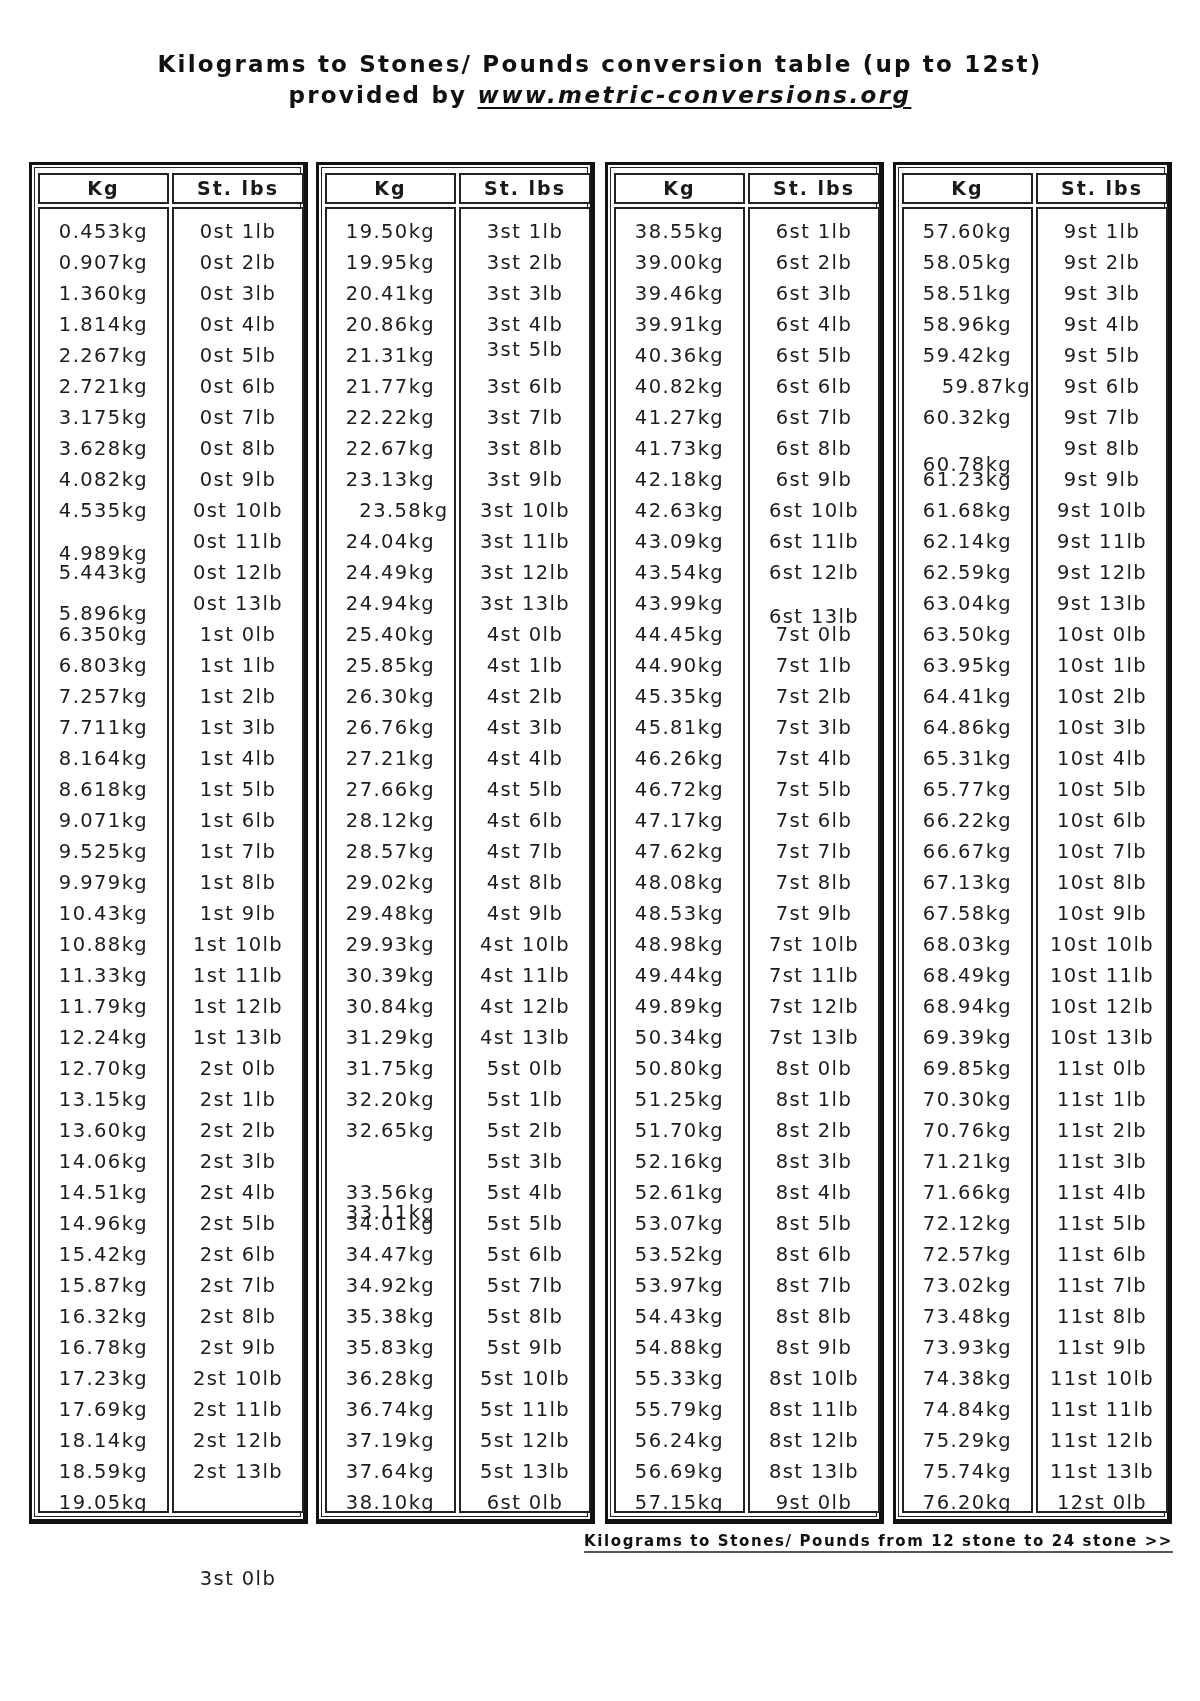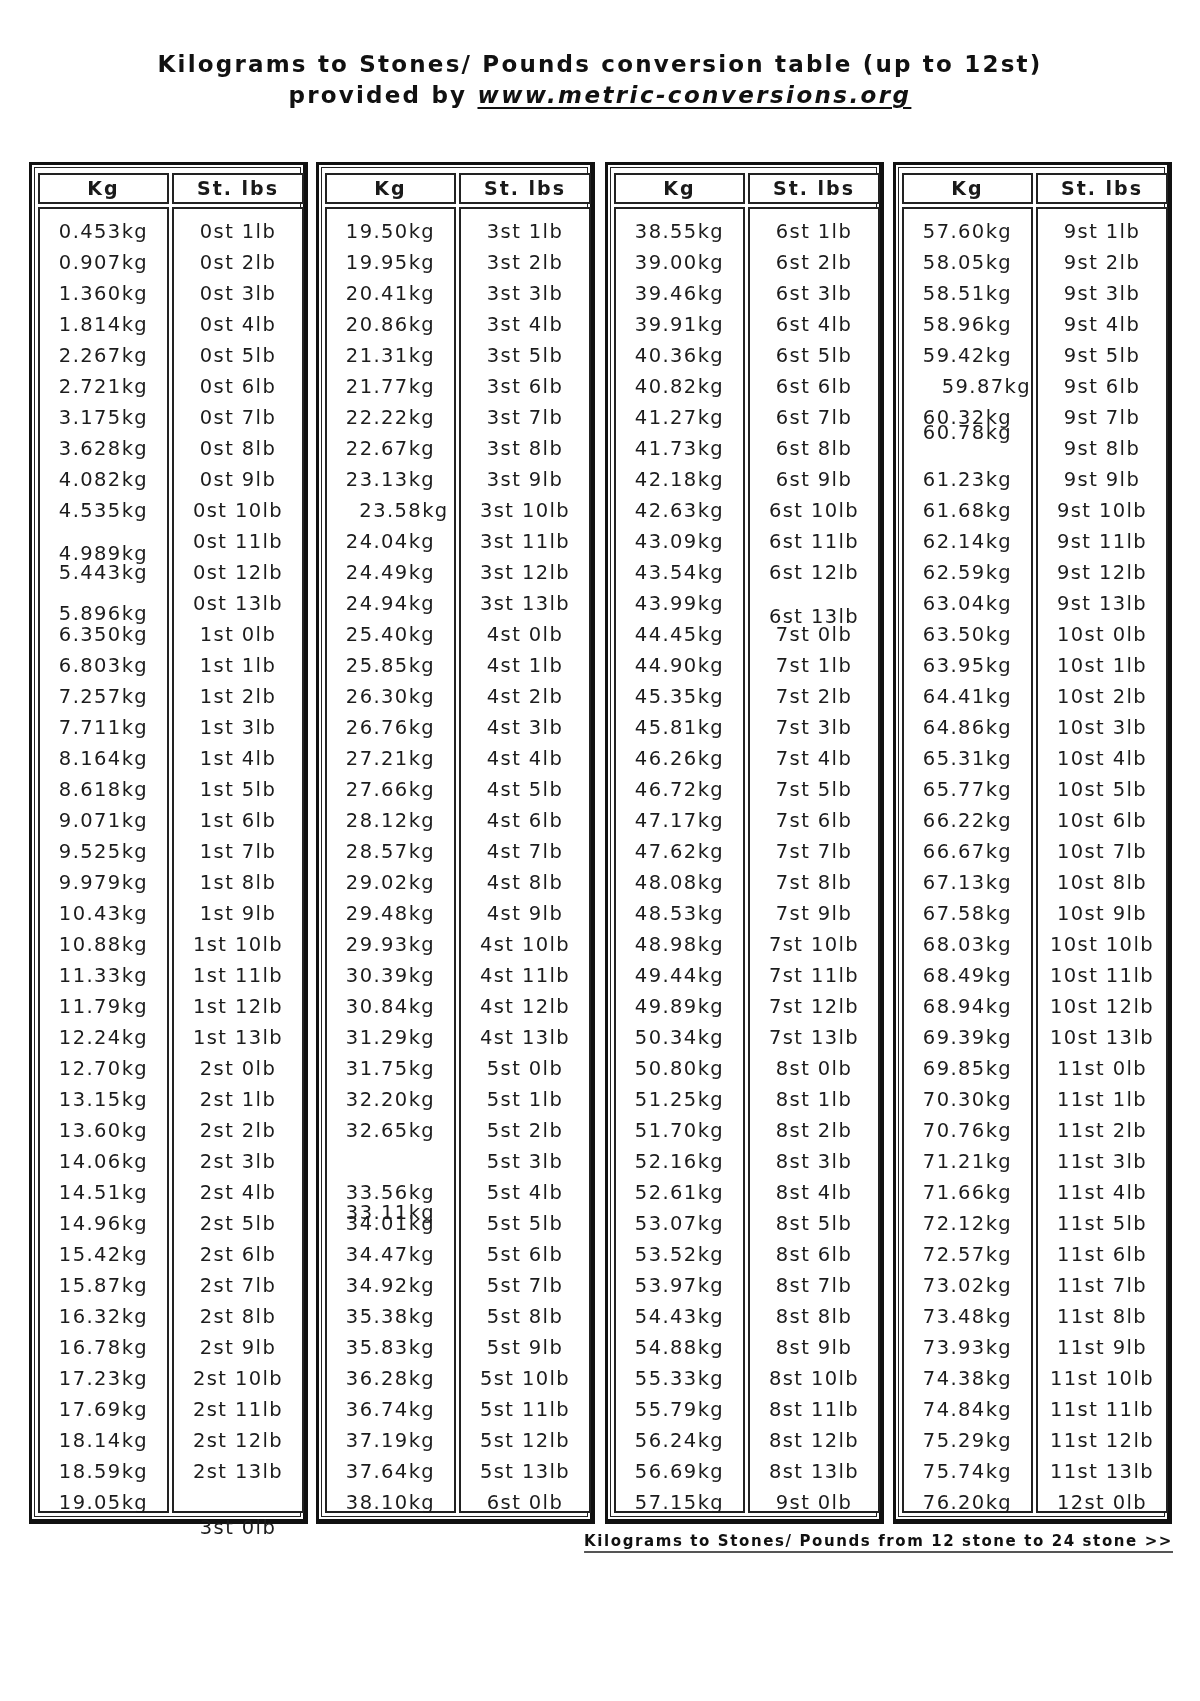--- a/index.html
+++ b/index.html
@@ -143,21 +143,21 @@
           <div class="row" style="top: 968px;">2st 4lb</div>
           <div class="row" style="top: 999px;">2st 5lb</div>
           <div class="row" style="top: 1030px;">2st 6lb</div>
           <div class="row" style="top: 1061px;">2st 7lb</div>
           <div class="row" style="top: 1092px;">2st 8lb</div>
           <div class="row" style="top: 1123px;">2st 9lb</div>
           <div class="row" style="top: 1154px;">2st 10lb</div>
           <div class="row" style="top: 1185px;">2st 11lb</div>
           <div class="row" style="top: 1216px;">2st 12lb</div>
           <div class="row" style="top: 1247px;">2st 13lb</div>
-          <div class="row" style="top: 1303px;">3st 0lb</div>
+          <div class="row" style="top: 1354px;">3st 0lb</div>
         </div>
       </div>
     </div>
     <div class="group" style="left: 287px;">
       <div class="inner">
         <div class="hcell c1">Kg</div>
         <div class="dcell c1">
           <div class="row" style="top: 7px;">19.50kg</div>
           <div class="row" style="top: 38px;">19.95kg</div>
           <div class="row" style="top: 69px;">20.41kg</div>
@@ -200,21 +200,21 @@
           <div class="row" style="top: 1216px;">37.19kg</div>
           <div class="row" style="top: 1247px;">37.64kg</div>
           <div class="row" style="top: 1278px;">38.10kg</div>
         </div>
         <div class="hcell c2">St. lbs</div>
         <div class="dcell c2">
           <div class="row" style="top: 7px;">3st 1lb</div>
           <div class="row" style="top: 38px;">3st 2lb</div>
           <div class="row" style="top: 69px;">3st 3lb</div>
           <div class="row" style="top: 100px;">3st 4lb</div>
-          <div class="row" style="top: 131px;">3st 5lb</div>
+          <div class="row" style="top: 125px;">3st 5lb</div>
           <div class="row" style="top: 162px;">3st 6lb</div>
           <div class="row" style="top: 193px;">3st 7lb</div>
           <div class="row" style="top: 224px;">3st 8lb</div>
           <div class="row" style="top: 255px;">3st 9lb</div>
           <div class="row" style="top: 286px;">3st 10lb</div>
           <div class="row" style="top: 317px;">3st 11lb</div>
           <div class="row" style="top: 348px;">3st 12lb</div>
           <div class="row" style="top: 379px;">3st 13lb</div>
           <div class="row" style="top: 410px;">4st 0lb</div>
           <div class="row" style="top: 441px;">4st 1lb</div>
@@ -346,21 +346,21 @@
       <div class="inner">
         <div class="hcell c1">Kg</div>
         <div class="dcell c1">
           <div class="row" style="top: 7px;">57.60kg</div>
           <div class="row" style="top: 38px;">58.05kg</div>
           <div class="row" style="top: 69px;">58.51kg</div>
           <div class="row" style="top: 100px;">58.96kg</div>
           <div class="row" style="top: 131px;">59.42kg</div>
           <div class="row" style="top: 162px; text-align: right;">59.87kg</div>
           <div class="row" style="top: 193px;">60.32kg</div>
-          <div class="row" style="top: 208px;">60.78kg</div>
+          <div class="row" style="top: 240px;">60.78kg</div>
           <div class="row" style="top: 255px;">61.23kg</div>
           <div class="row" style="top: 286px;">61.68kg</div>
           <div class="row" style="top: 317px;">62.14kg</div>
           <div class="row" style="top: 348px;">62.59kg</div>
           <div class="row" style="top: 379px;">63.04kg</div>
           <div class="row" style="top: 410px;">63.50kg</div>
           <div class="row" style="top: 441px;">63.95kg</div>
           <div class="row" style="top: 472px;">64.41kg</div>
           <div class="row" style="top: 503px;">64.86kg</div>
           <div class="row" style="top: 534px;">65.31kg</div>

